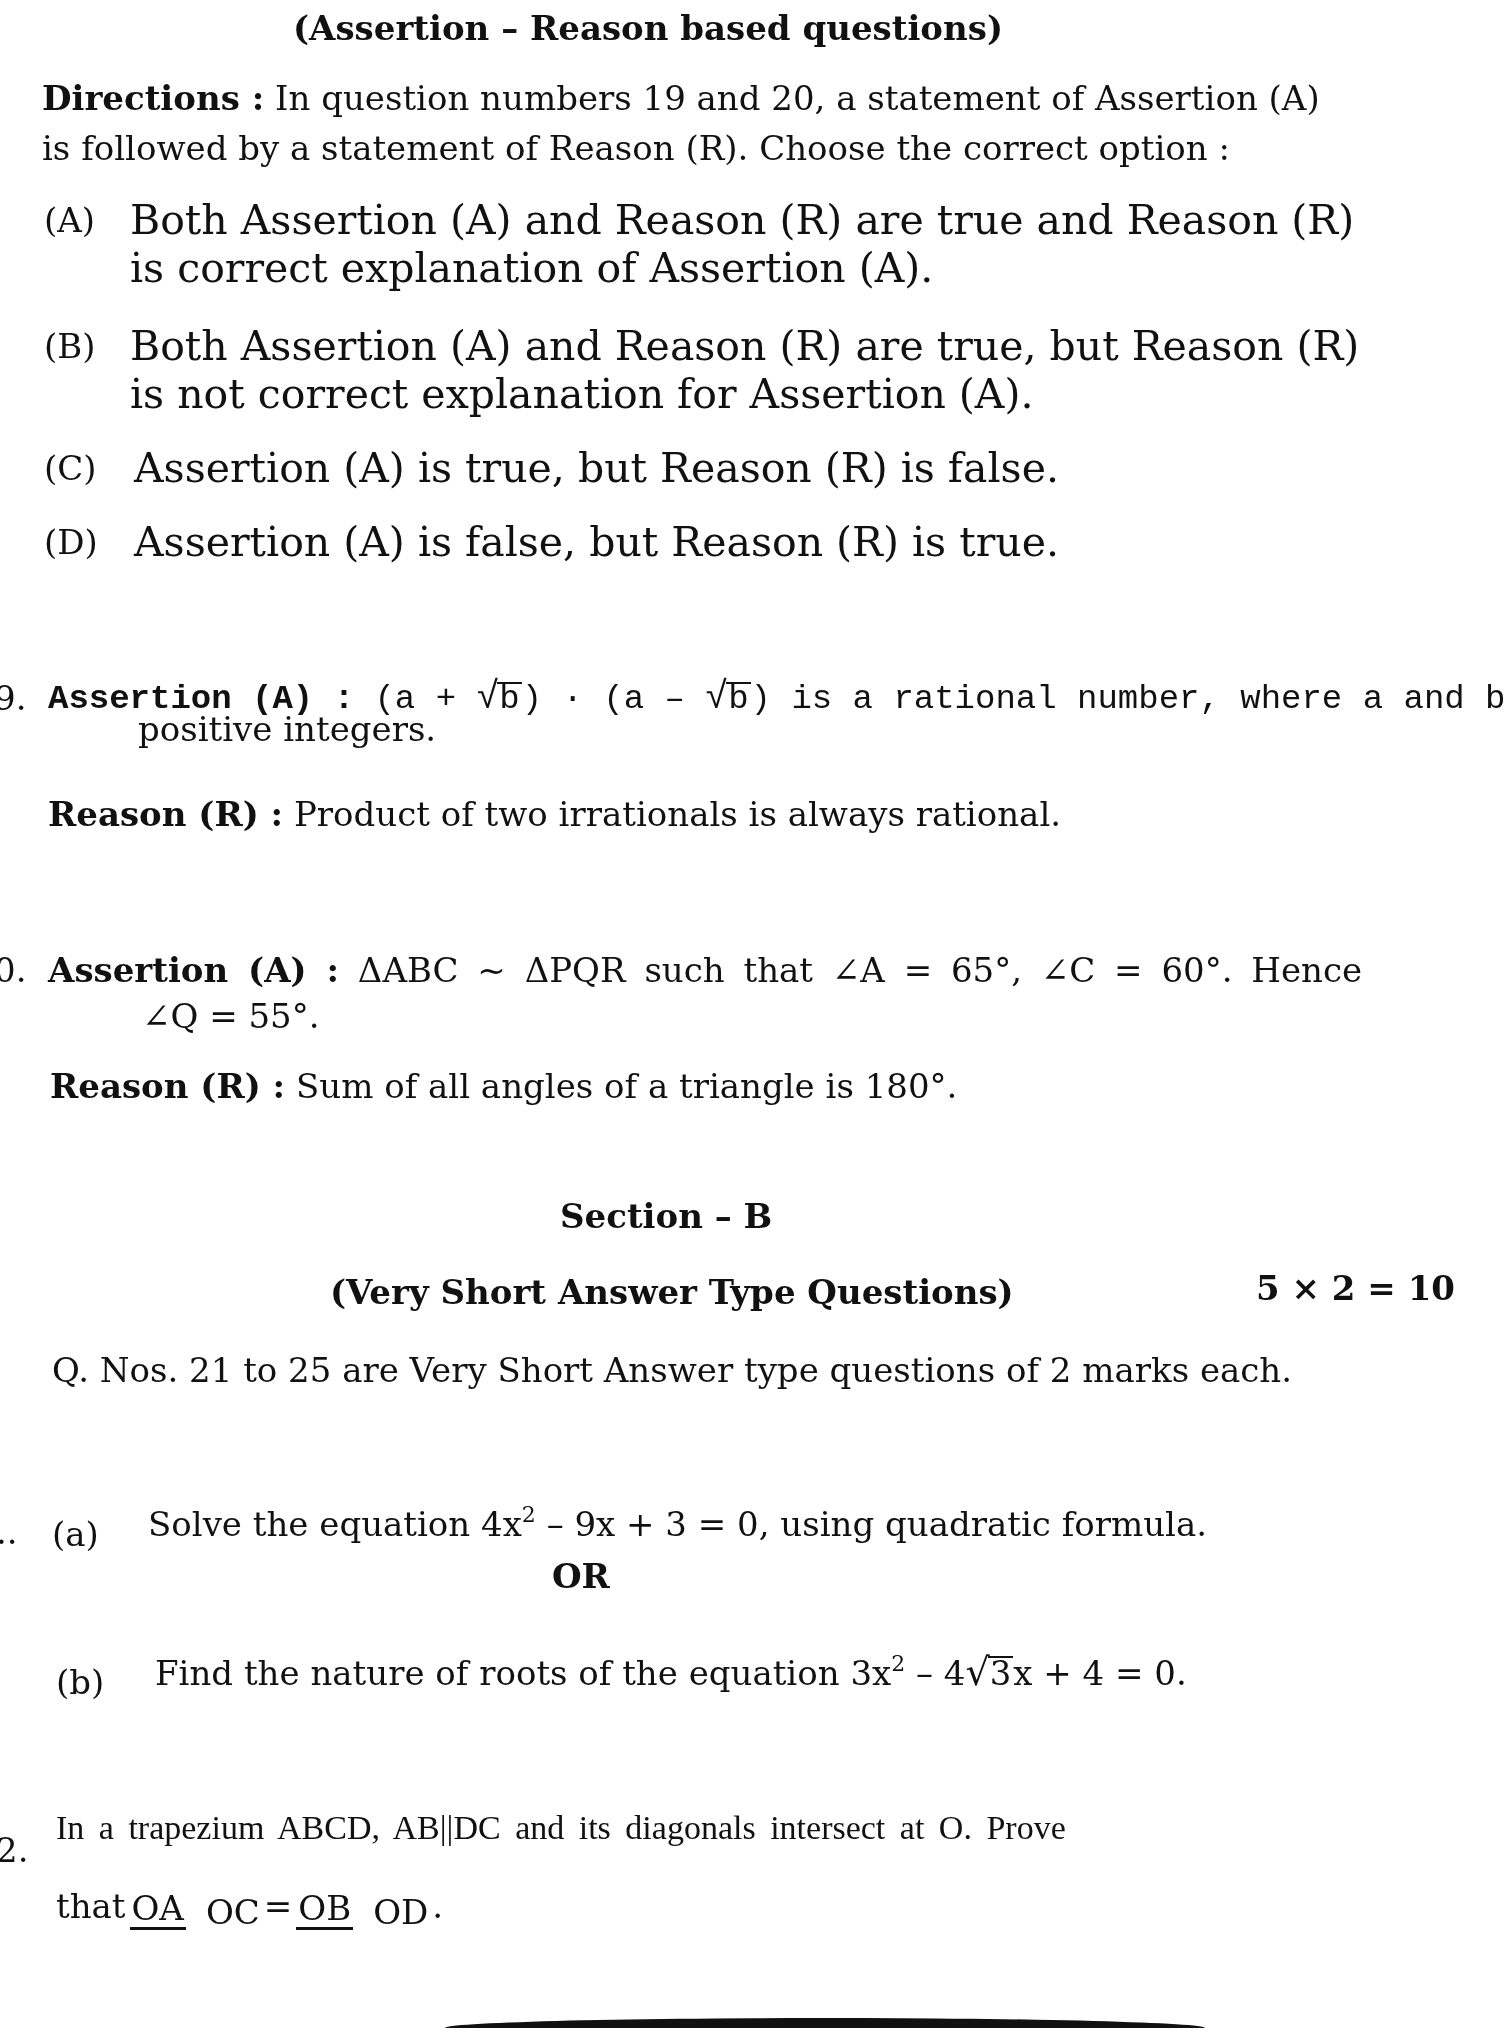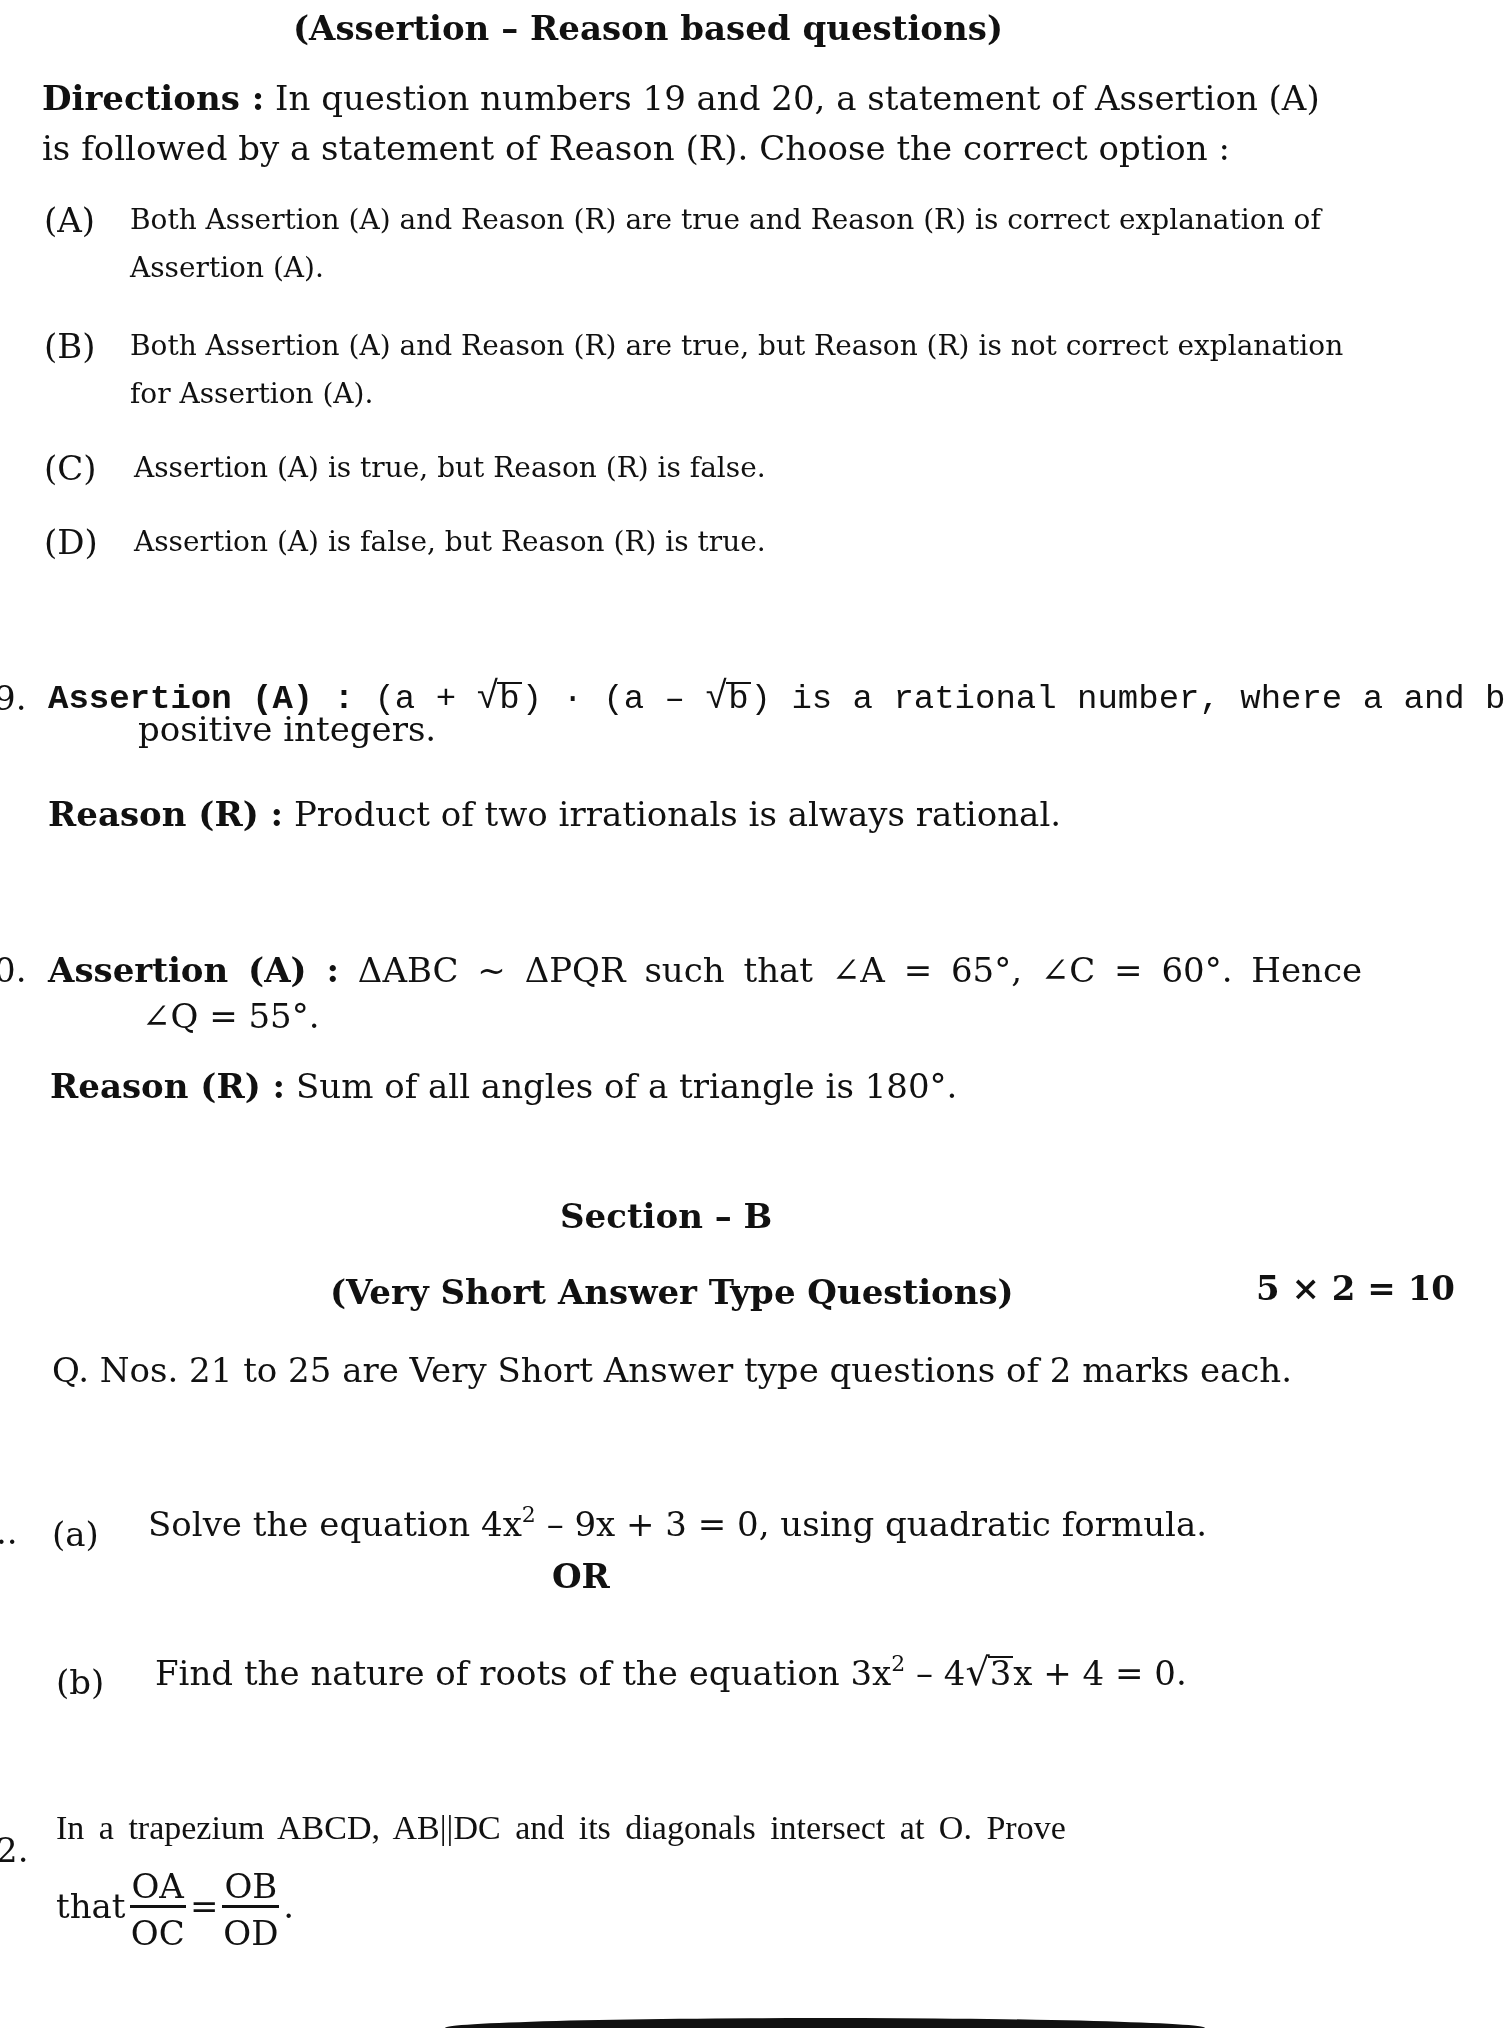--- a/index.html
+++ b/index.html
@@ -5,25 +5,25 @@
   html, body { margin: 0; padding: 0; background: #ffffff; }
   body {
     width: 1505px; height: 2034px; position: relative; overflow: hidden;
     font-family: "DejaVu Serif", "Liberation Serif", serif;
     color: #111111;
   }
   .line { position: absolute; white-space: nowrap; font-size: 34px; line-height: 40px; }
   .b { font-weight: bold; }
   .center-title { font-weight: bold; font-size: 34px; }
   .opt-letter { position: absolute; font-size: 34px; }
-  .opt-text { position: absolute; font-size: 28px; line-height: 48px; white-space: normal; }
+  .opt-text { position: absolute; font-size: 41px; line-height: 48px; white-space: normal; }
   .sqrt { display: inline-block; border-top: 2px solid #111; padding: 0 2px; margin-left: -2px; line-height: 30px; }
   .sqrt-sign { font-size: 38px; }
   sup { font-size: 22px; vertical-align: 14px; line-height: 0; }
-  .frac { display: inline-flex; flex-direction: column; align-items: center; vertical-align: middle; margin: 0 4px; }
+  .frac { display: inline-flex; flex-direction: row; align-items: center; vertical-align: middle; margin: 0 4px; gap: 20px; }
   .frac .num { border-bottom: 3px solid #111; padding: 0 2px; line-height: 38px; }
   .frac .den { line-height: 38px; margin-top: 6px; }
   .divider {
     position: absolute; left: 445px; top: 2018px; width: 760px; height: 10px;
     background: #111; border-radius: 50% 50% 0 0 / 100% 100% 0 0;
   }
 </style>
 </head>
 <body>
 

